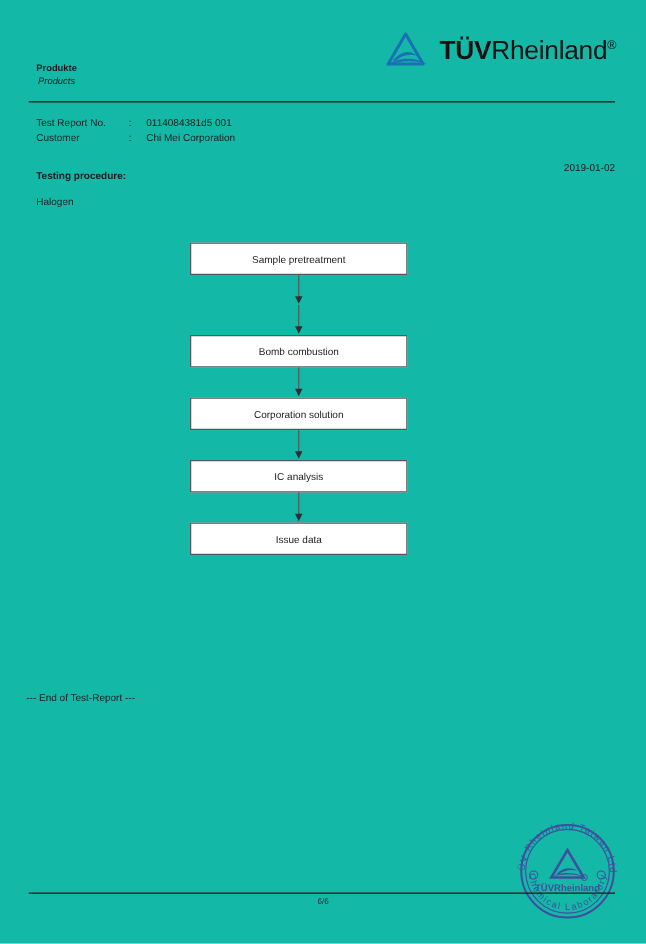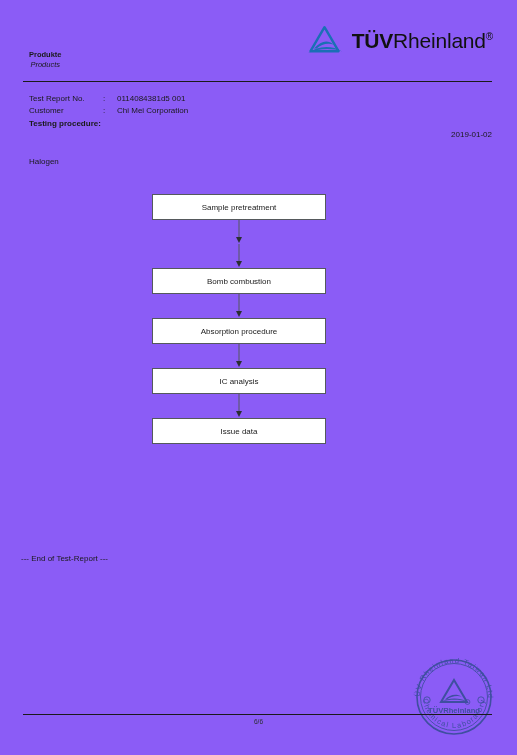--- a/index.html
+++ b/index.html
@@ -9,21 +9,21 @@
     background: #ffffff;
   }
   body {
     font-family: "Liberation Sans", sans-serif;
     color: #1a1a1a;
   }
   .page {
     position: relative;
     width: 517px;
     height: 755px;
-    background: #8b5cf6;
+    background: #14b8a6;
     overflow: hidden;
   }
 
   
   .header-logo {
     position: absolute;
     top: 24px;
     right: 24px;
     display: flex;
     align-items: center;
@@ -89,21 +89,21 @@
     font-size: 8px;
     line-height: 11.5px;
     white-space: nowrap;
     margin-top: 36px;
   }
 
   
   .section-title {
     position: absolute;
     left: 29px;
-    top: 119px;
+    top: 136px;
     font-size: 8px;
     font-weight: bold;
   }
   .section-sub {
     position: absolute;
     left: 29px;
     top: 157px;
     font-size: 8px;
   }
 
@@ -253,21 +253,21 @@
 
     <div class="flow-step">
       <div class="flow-box">Bomb combustion</div>
     </div>
     <div class="flow-connector">
       <span class="conn-line"></span>
       <span class="conn-head"></span>
     </div>
 
     <div class="flow-step">
-      <div class="flow-box">Absorption procedure</div>
+      <div class="flow-box">Corporation solution</div>
     </div>
     <div class="flow-connector">
       <span class="conn-line"></span>
       <span class="conn-head"></span>
     </div>
 
     <div class="flow-step">
       <div class="flow-box">IC analysis</div>
     </div>
     <div class="flow-connector">

